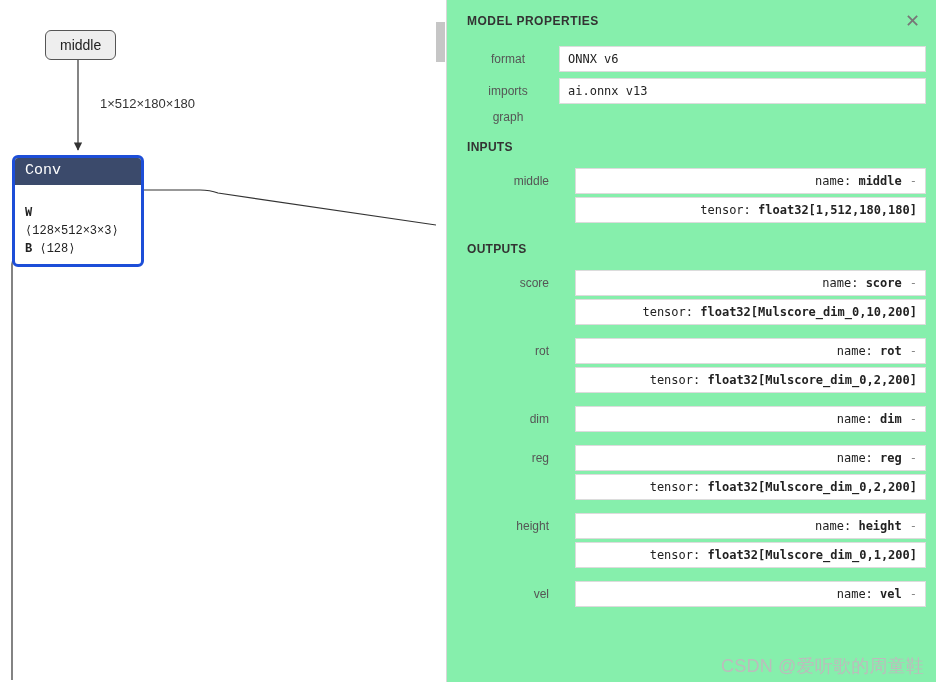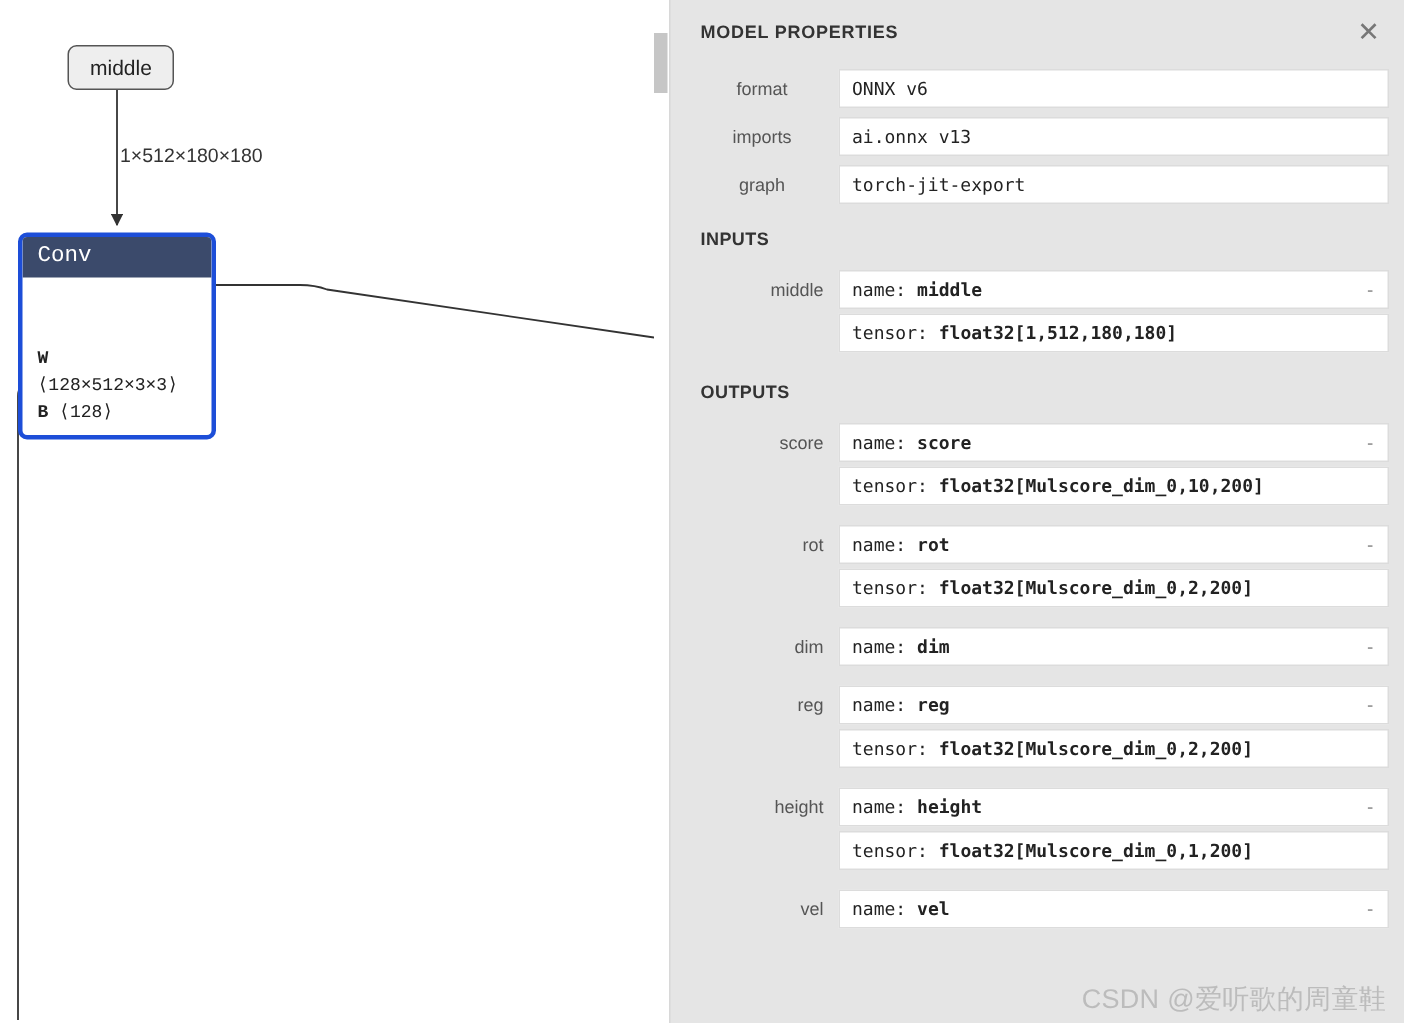--- a/index.html
+++ b/index.html
@@ -55,34 +55,33 @@
       font-family: Liberation Mono, monospace;
     }
     .conv-header {
       background: #3b4a6b;
       color: #fff;
       padding: 4px 10px 6px 10px;
       font-size: 15px;
       font-weight: 400;
     }
     .conv-body {
-      padding: 5px 10px 6px 10px;
+      padding: 19px 10px 6px 10px;
       font-size: 12px;
       color: #222;
       line-height: 1.5;
-      margin-top: 40px;
     }
     .conv-body .k { font-weight: 700; }
 
     
     .panel {
       position: absolute;
       left: 446px; top: 0;
       width: 490px; height: 682px;
-      background: #e5e5e5;
+      background: #86efac;
       border-left: 1px solid #d8d8d8;
       padding: 0 10px 10px 20px;
       font-size: 12px;
       color: #444;
     }
     .panel-scrollhint {
       position: absolute;
       left: 436px; top: 22px;
       width: 9px; height: 40px;
       background: #c6c6c6;
@@ -154,22 +153,23 @@
       flex: 1;
     }
     .tensor-row {
       background: #fff;
       border: 1px solid #dcdcdc;
       padding: 5px 8px;
       font-family: Consolas, Menlo, monospace;
       font-size: 12px;
       color: #222;
       display: flex;
-      justify-content: space-between;
+      justify-content: flex-end;
       margin-bottom: 3px;
+      margin-left: 16px;
     }
     .tensor-row .k { color: #222; }
     .tensor-row .v { font-weight: 700; }
     .tensor-row .dash { color: #888; margin-left: 8px; }
 
     
     .watermark {
       position: absolute;
       right: 12px;
       bottom: 4px;
@@ -194,21 +194,21 @@
 
     <path d="M78 225 L78 250 Q78 256 72 256 L20 256 Q12 256 12 264 L12 680" fill="none" stroke="#333" stroke-width="1.2"></path>
 
     <path d="M144 190 L200 190 Q210 190 218 193 L436 225" fill="none" stroke="#333" stroke-width="1.2"></path>
   </svg>
 
   <div class="input-node">
     <span>middle</span>
   </div>
 
-  <div class="edge-label" style="left:80px; top:96px;">1×512×180×180</div>
+  <div class="edge-label" style="left:100px; top:96px;">1×512×180×180</div>
 
   <div class="conv-node">
     <div class="conv-header">Conv</div>
     <div class="conv-body">
       <div>
         <span class="k">W</span>
         <span>⟨128×512×3×3⟩</span>
       </div>
       <div>
         <span class="k">B</span>
@@ -232,21 +232,20 @@
       <div class="prop-row">
         <div class="prop-label">format</div>
         <div class="prop-value">ONNX v6</div>
       </div>
       <div class="prop-row">
         <div class="prop-label">imports</div>
         <div class="prop-value">ai.onnx v13</div>
       </div>
       <div class="prop-row">
         <div class="prop-label">graph</div>
-        <div class="prop-value">torch-jit-export</div>
       </div>
     </div>
 
   <div class="section-label">INPUTS</div>
   <div id="inputs-host">
       <div class="tensor-block">
         <div class="tensor-label">middle</div>
         <div class="tensor-rows">
           <div class="tensor-row">
             <span><span class="k">name:</span> <span class="v">middle</span></span>

